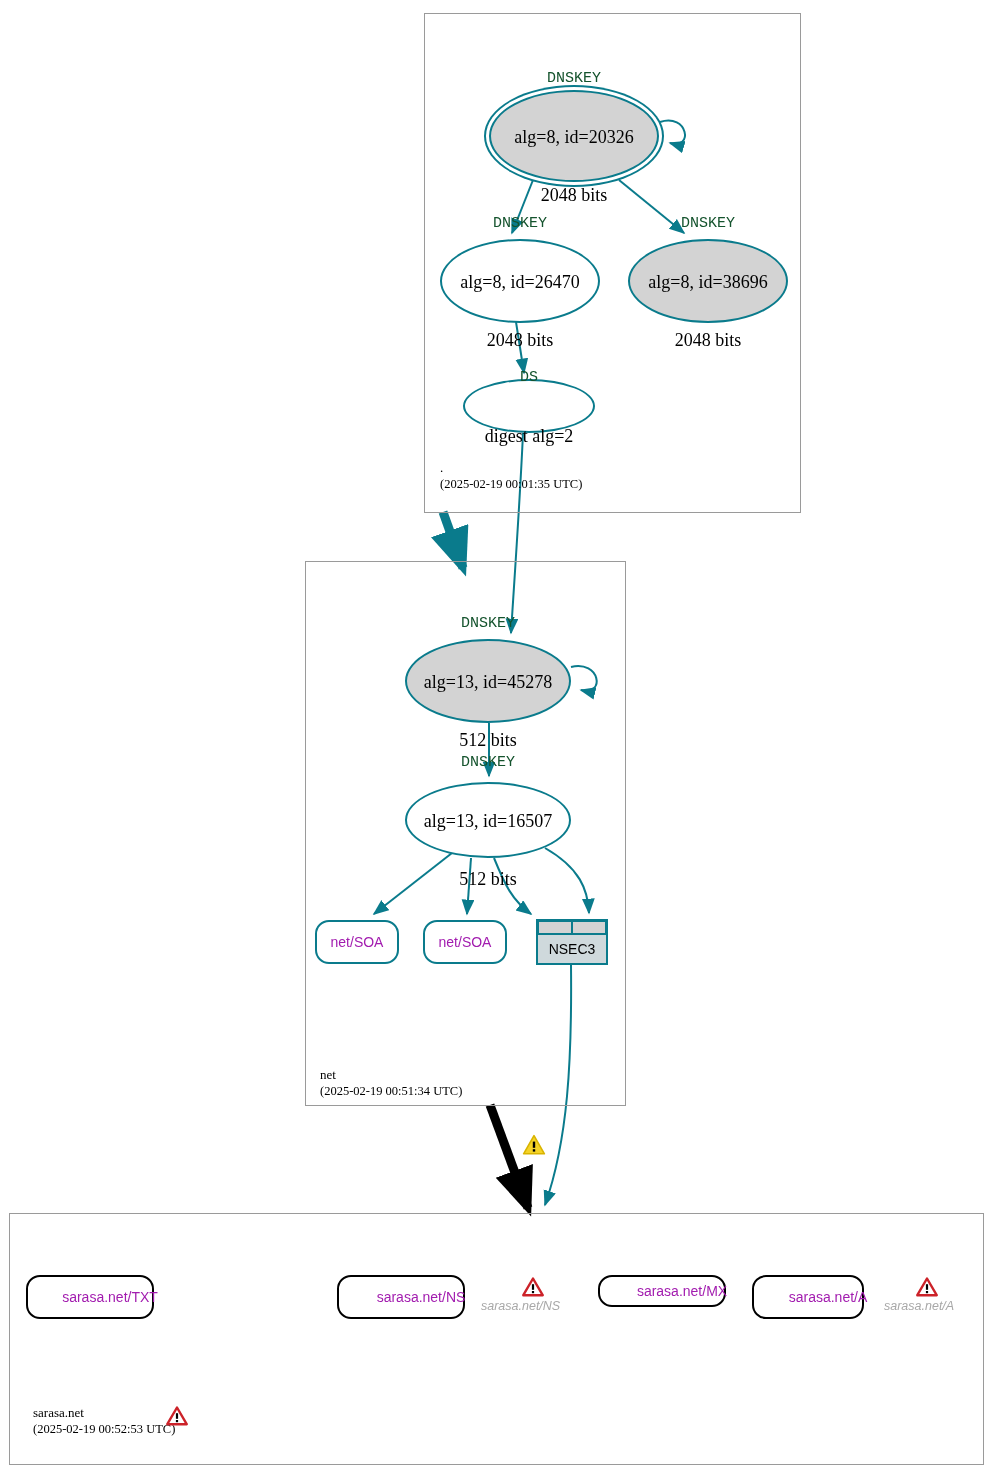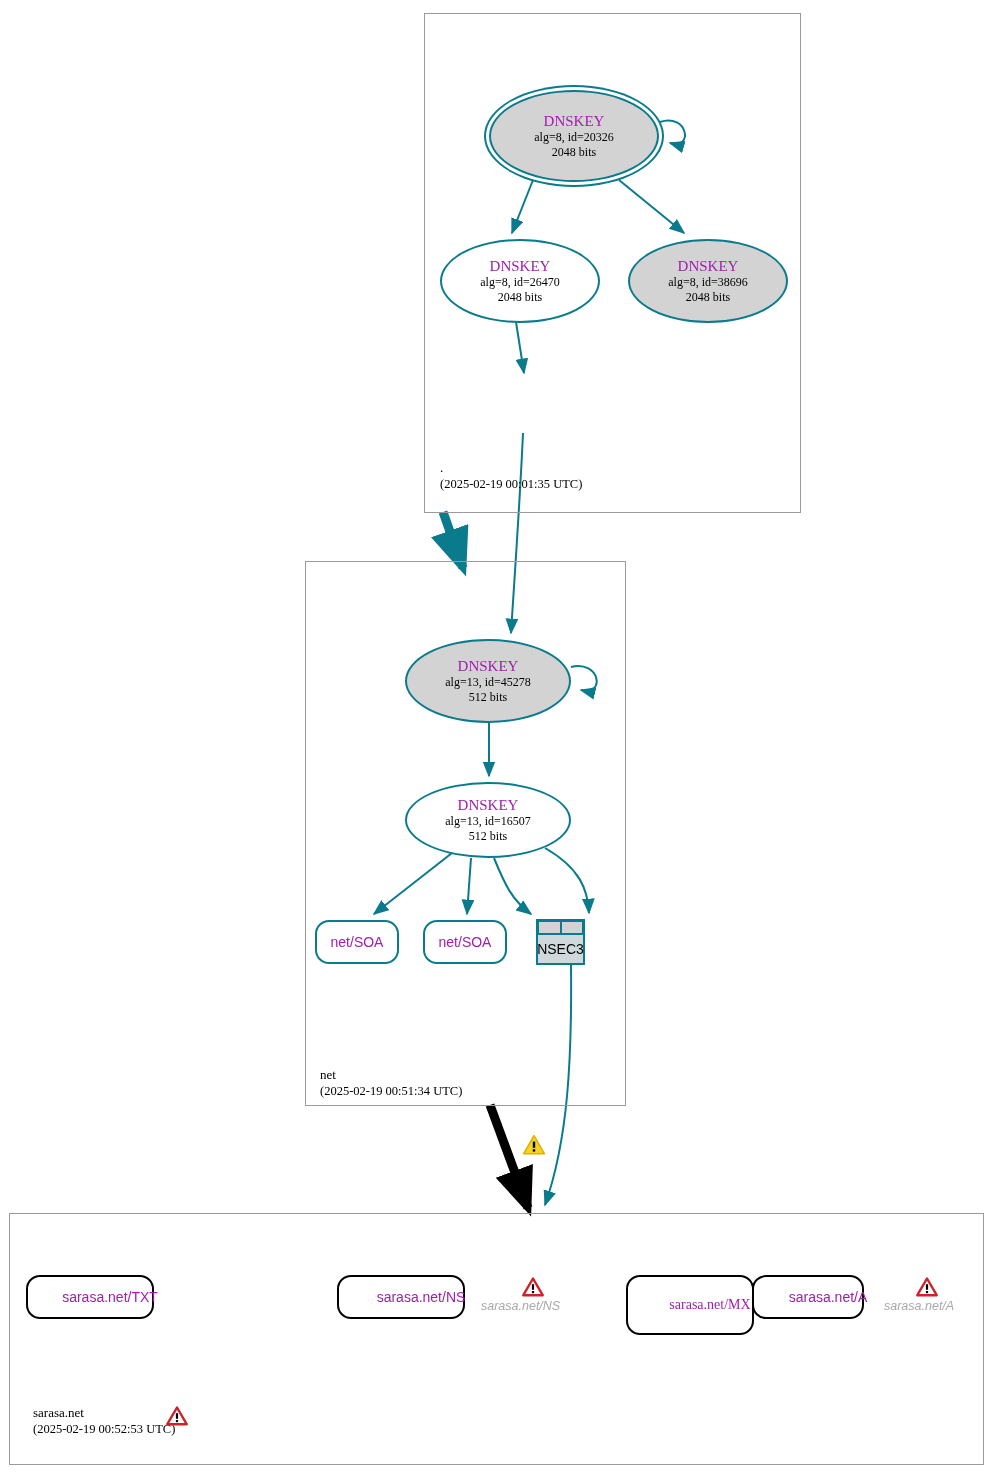--- a/index.html
+++ b/index.html
@@ -56,30 +56,31 @@
     box-sizing: border-box;
     border: 2px solid #0a7b8c;
     border-radius: 50%;
     background: #ffffff;
   }
   .ell-node.filled { background: #d3d3d3; }
   .ell-node.sep { 
     box-shadow: 0 0 0 3px #ffffff, 0 0 0 5px #0a7b8c;
   }
   .ell-node .t1 {
-    font-family: Liberation Serif, serif;
+    font-family: Liberation Mono, monospace;
     font-size: 15px;
-    color: #a21caf;
+    color: #14532d;
     line-height: 17px;
   }
   .ell-node .t2, .ell-node .t3 {
     font-family: "Liberation Serif", serif;
-    font-size: 12px;
+    font-size: 18px;
     color: #000000;
     line-height: 15px;
+    margin-top: 43px;
   }
 
   #n-root-ksk { left: 489px; top: 90px;  width: 170px; height: 92px; }
   #n-root-zsk { left: 440px; top: 239px; width: 160px; height: 84px; }
   #n-root-alt { left: 628px; top: 239px; width: 160px; height: 84px; }
   #n-root-ds  { left: 463px; top: 379px; width: 132px; height: 54px; }
   #n-net-ksk  { left: 405px; top: 639px; width: 166px; height: 84px; }
   #n-net-zsk  { left: 405px; top: 782px; width: 166px; height: 76px; }
 
   
@@ -98,27 +99,27 @@
     white-space: nowrap;
   }
   .rr-node.black { border-color: #000000; border-width: 2px; padding-left: 40px; }
 
   #rr-net-soa-1 { left: 315px; top: 920px; width: 84px; height: 44px; }
   #rr-net-soa-2 { left: 423px; top: 920px; width: 84px; height: 44px; }
 
   #rr-txt  { left: 26px;  top: 1275px; width: 128px; height: 44px; }
   #rr-soa  { left: 176px; top: 1275px; width: 144px; height: 44px; }
   #rr-ns   { left: 337px; top: 1275px; width: 128px; height: 44px; }
-  #rr-mx   { left: 626px; top: 1275px; width: 128px; height: 60px; font-family: Liberation Serif, serif; }
+  #rr-mx   { left: 598px; top: 1275px; width: 128px; height: 32px; }
   #rr-a    { left: 752px; top: 1275px; width: 112px; height: 44px; }
 
   
   #nsec3-node {
     position: absolute;
-    left: 536px; top: 919px; width: 49px; height: 46px;
+    left: 536px; top: 919px; width: 72px; height: 46px;
     box-sizing: border-box;
     border: 2px solid #0a7b8c;
     background: #3b82f6;
     display: flex;
     flex-direction: column;
   }
   #nsec3-node .cells {
     display: flex;
     height: 13px;
     flex: 0 0 13px;
@@ -268,20 +269,24 @@
     <span class="t2">alg=8, id=26470</span>
     <span class="t3">2048 bits</span>
   </div>
 
   <div class="ell-node filled" id="n-root-alt">
     <span class="t1">DNSKEY</span>
     <span class="t2">alg=8, id=38696</span>
     <span class="t3">2048 bits</span>
   </div>
 
+  <div class="ell-node" id="n-root-ds">
+    <span class="t1">DS</span>
+    <span class="t2">digest alg=2</span>
+  </div>
 
   <div class="ell-node filled" id="n-net-ksk">
     <span class="t1">DNSKEY</span>
     <span class="t2">alg=13, id=45278</span>
     <span class="t3">512 bits</span>
   </div>
 
   <div class="ell-node" id="n-net-zsk">
     <span class="t1">DNSKEY</span>
     <span class="t2">alg=13, id=16507</span>

